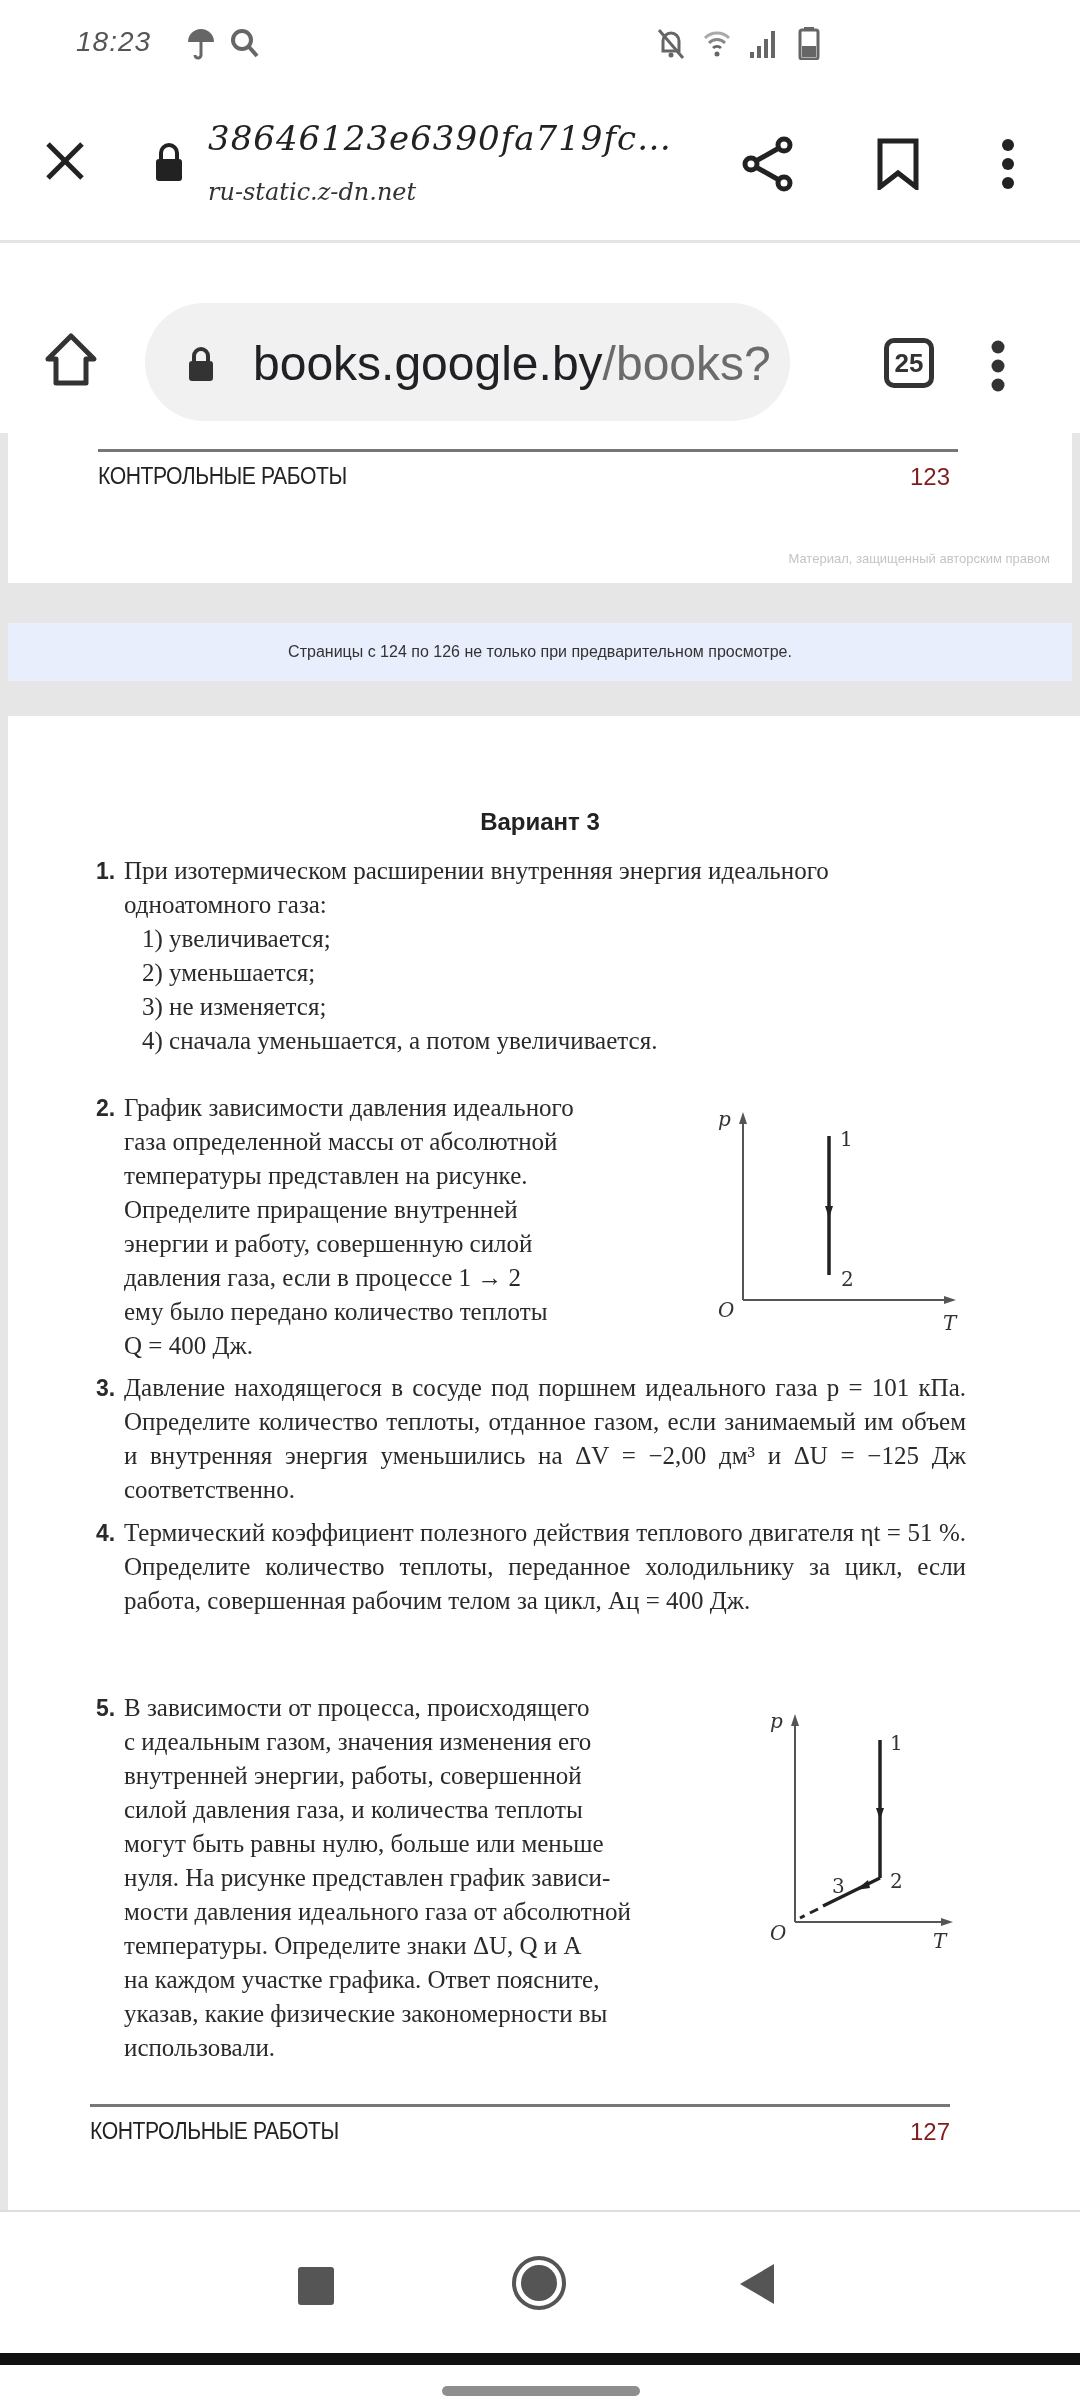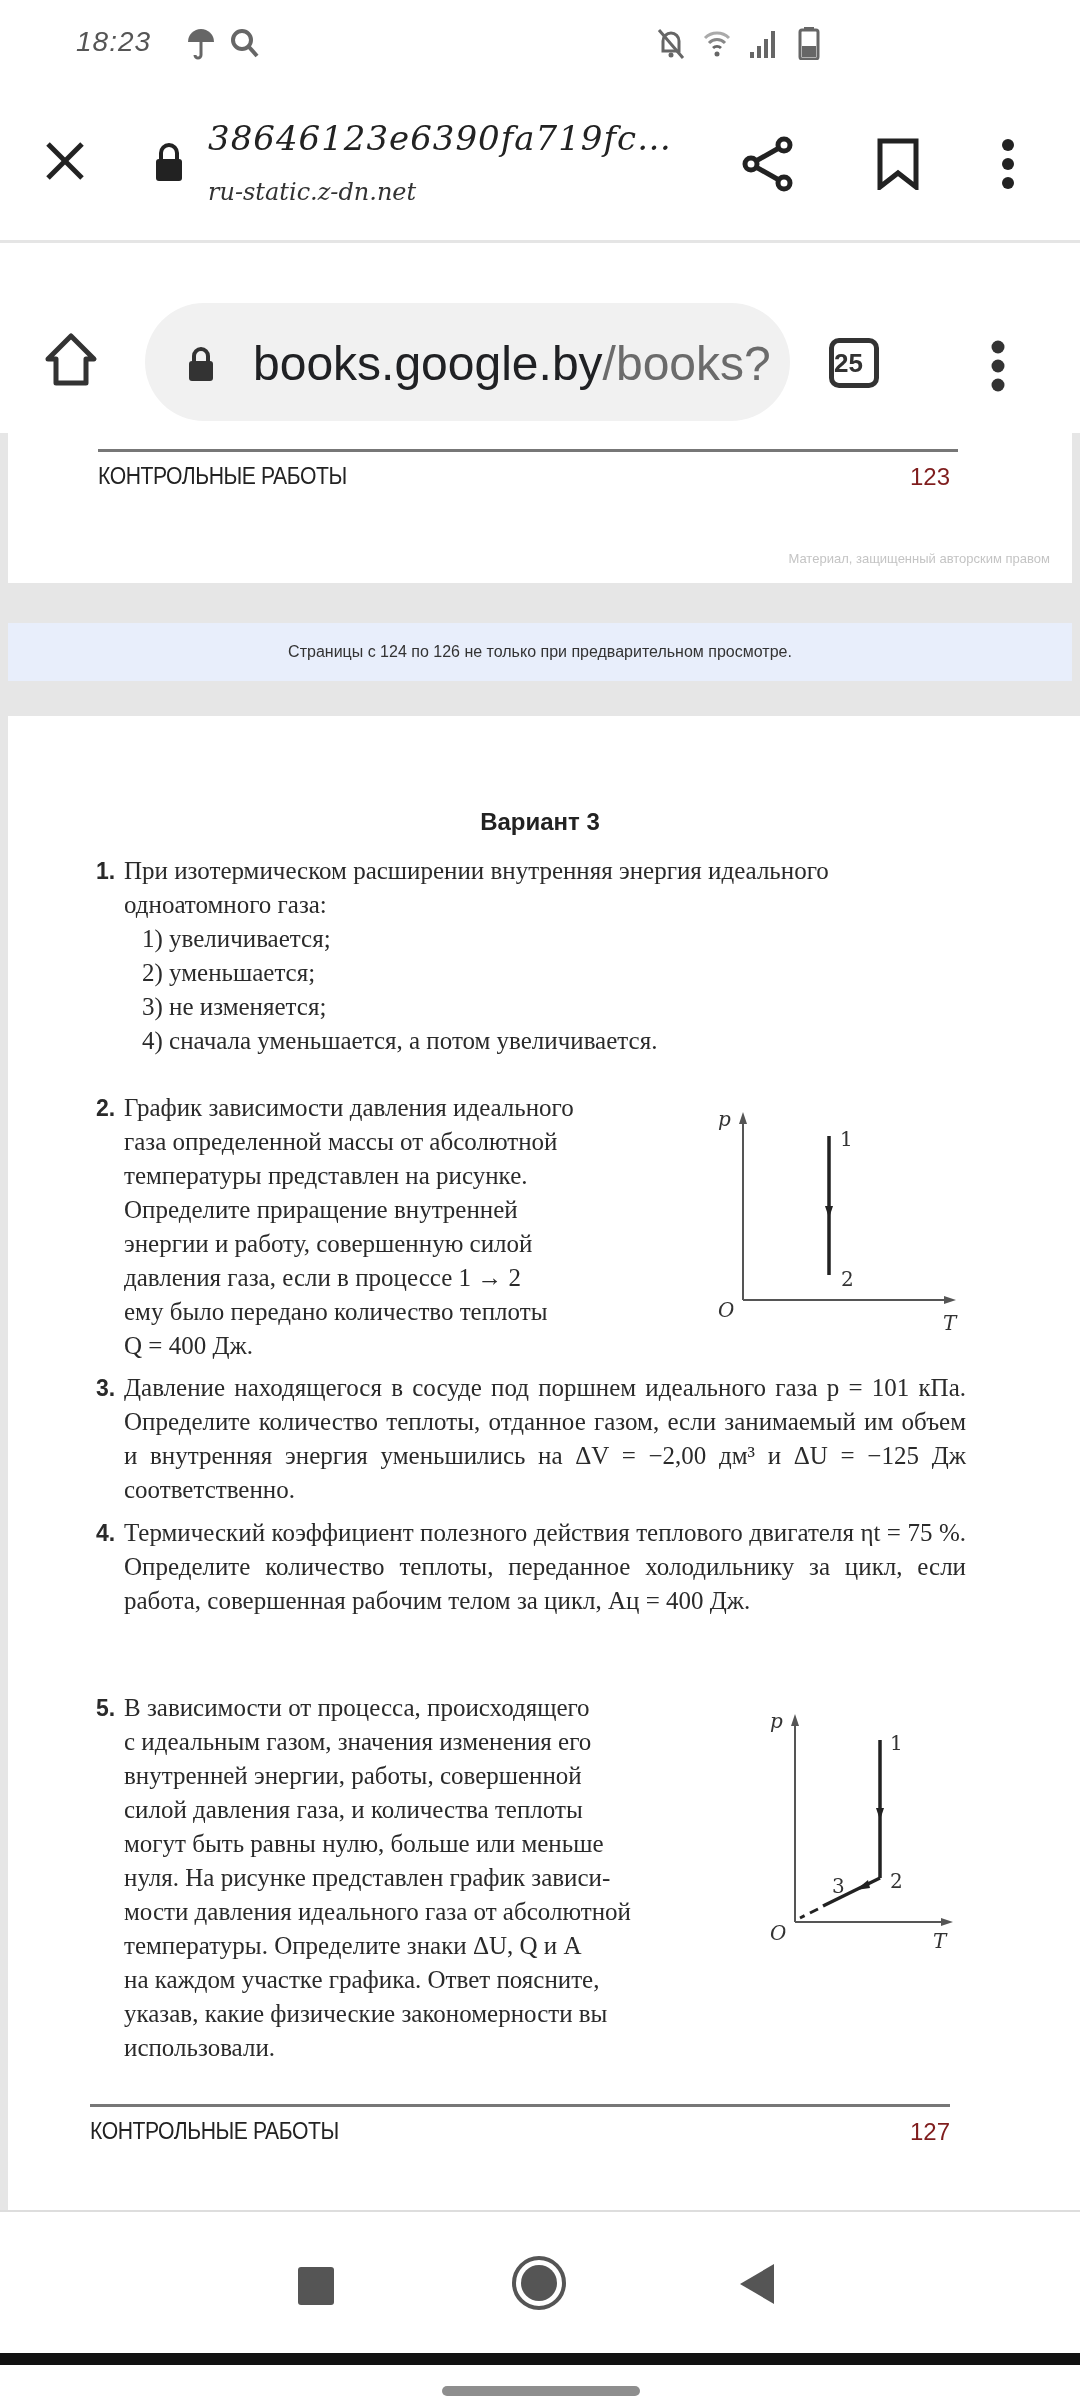--- a/index.html
+++ b/index.html
@@ -24,21 +24,21 @@
   .tab-bookmark { position: absolute; left: 876px; top: 48px; width: 44px; height: 52px; }
   .tab-menu { position: absolute; left: 1000px; top: 48px; width: 16px; height: 52px; }
 
   
   .toolbar { position: absolute; left: 0; top: 243px; width: 920px; height: 190px; background: #fff; }
   .home-btn { position: absolute; left: 42px; top: 88px; width: 58px; height: 58px; }
   .omnibox { position: absolute; left: 145px; top: 60px; width: 645px; height: 118px; background: #f1f1f1; border-radius: 59px; }
   .omni-lock { position: absolute; left: 42px; top: 43px; width: 28px; height: 36px; }
   .omni-url { position: absolute; left: 108px; top: 33px; font-size: 48px; color: #202124; white-space: nowrap; }
   .omni-url .path { color: #6b6b6b; }
-  .tabs-count { position: absolute; left: 829px; top: 95px; width: 50px; height: 50px; border: 5px solid #333; border-radius: 10px; box-sizing: border-box; font-size: 26px; font-weight: bold; color: #333; display: flex; align-items: center; }
+  .tabs-count { position: absolute; left: 884px; top: 95px; width: 50px; height: 50px; border: 5px solid #333; border-radius: 10px; box-sizing: border-box; font-size: 26px; font-weight: bold; color: #333; display: flex; align-items: center; justify-content: center; }
   .toolbar-menu { position: absolute; left: 990px; top: 96px; width: 16px; height: 54px; }
 
   
   .content { position: absolute; left: 0; top: 433px; width: 1080px; height: 1777px; background: #e6e6e6; }
   .page-top { position: absolute; left: 8px; top: 0; width: 1064px; height: 150px; background: #fff; }
   .page-rule { position: absolute; left: 90px; height: 3px; background: #777; width: 860px; }
   .running-head { position: absolute; left: 90px; font-size: 23px; color: #222; letter-spacing: -0.5px; transform: scaleX(0.92); transform-origin: left; }
   .page-num { position: absolute; right: 122px; font-size: 24px; color: #7f1d1d; }
   .copyright { position: absolute; right: 22px; top: 118px; font-size: 13px; color: #c4c4c4; }
   .preview-notice { position: absolute; left: 8px; top: 190px; width: 1064px; height: 58px; background: #e8eefb; display: flex; align-items: center; justify-content: center; font-size: 16px; color: #333; }
@@ -201,21 +201,21 @@
       <text x="143" y="196">2</text>
     </svg>
 
     <div class="problem" style="top:655px; width:870px;">
       <span class="num">3.</span>
       <div class="text" style="text-align:justify;">Давление находящегося в сосуде под поршнем идеального газа p = 101 кПа. Определите количество теплоты, отданное газом, если занимаемый им объем и внутренняя энергия уменьшились на ΔV = −2,00 дм³ и ΔU = −125 Дж соответственно.</div>
     </div>
 
     <div class="problem" style="top:800px; width:870px;">
       <span class="num">4.</span>
-      <div class="text" style="text-align:justify;">Термический коэффициент полезного действия теплового двигателя ηt = 75 %. Определите количество теплоты, переданное холодильнику за цикл, если работа, совершенная рабочим телом за цикл, Aц = 400 Дж.</div>
+      <div class="text" style="text-align:justify;">Термический коэффициент полезного действия теплового двигателя ηt = 51 %. Определите количество теплоты, переданное холодильнику за цикл, если работа, совершенная рабочим телом за цикл, Aц = 400 Дж.</div>
     </div>
 
     <div class="problem" style="top:975px; width:660px;">
       <span class="num">5.</span>
       <div class="text">В зависимости от процесса, происходящего</div>
       <div class="text">с идеальным газом, значения изменения его</div>
       <div class="text">внутренней энергии, работы, совершенной</div>
       <div class="text">силой давления газа, и количества теплоты</div>
       <div class="text">могут быть равны нулю, больше или меньше</div>
       <div class="text">нуля. На рисунке представлен график зависи-</div>

